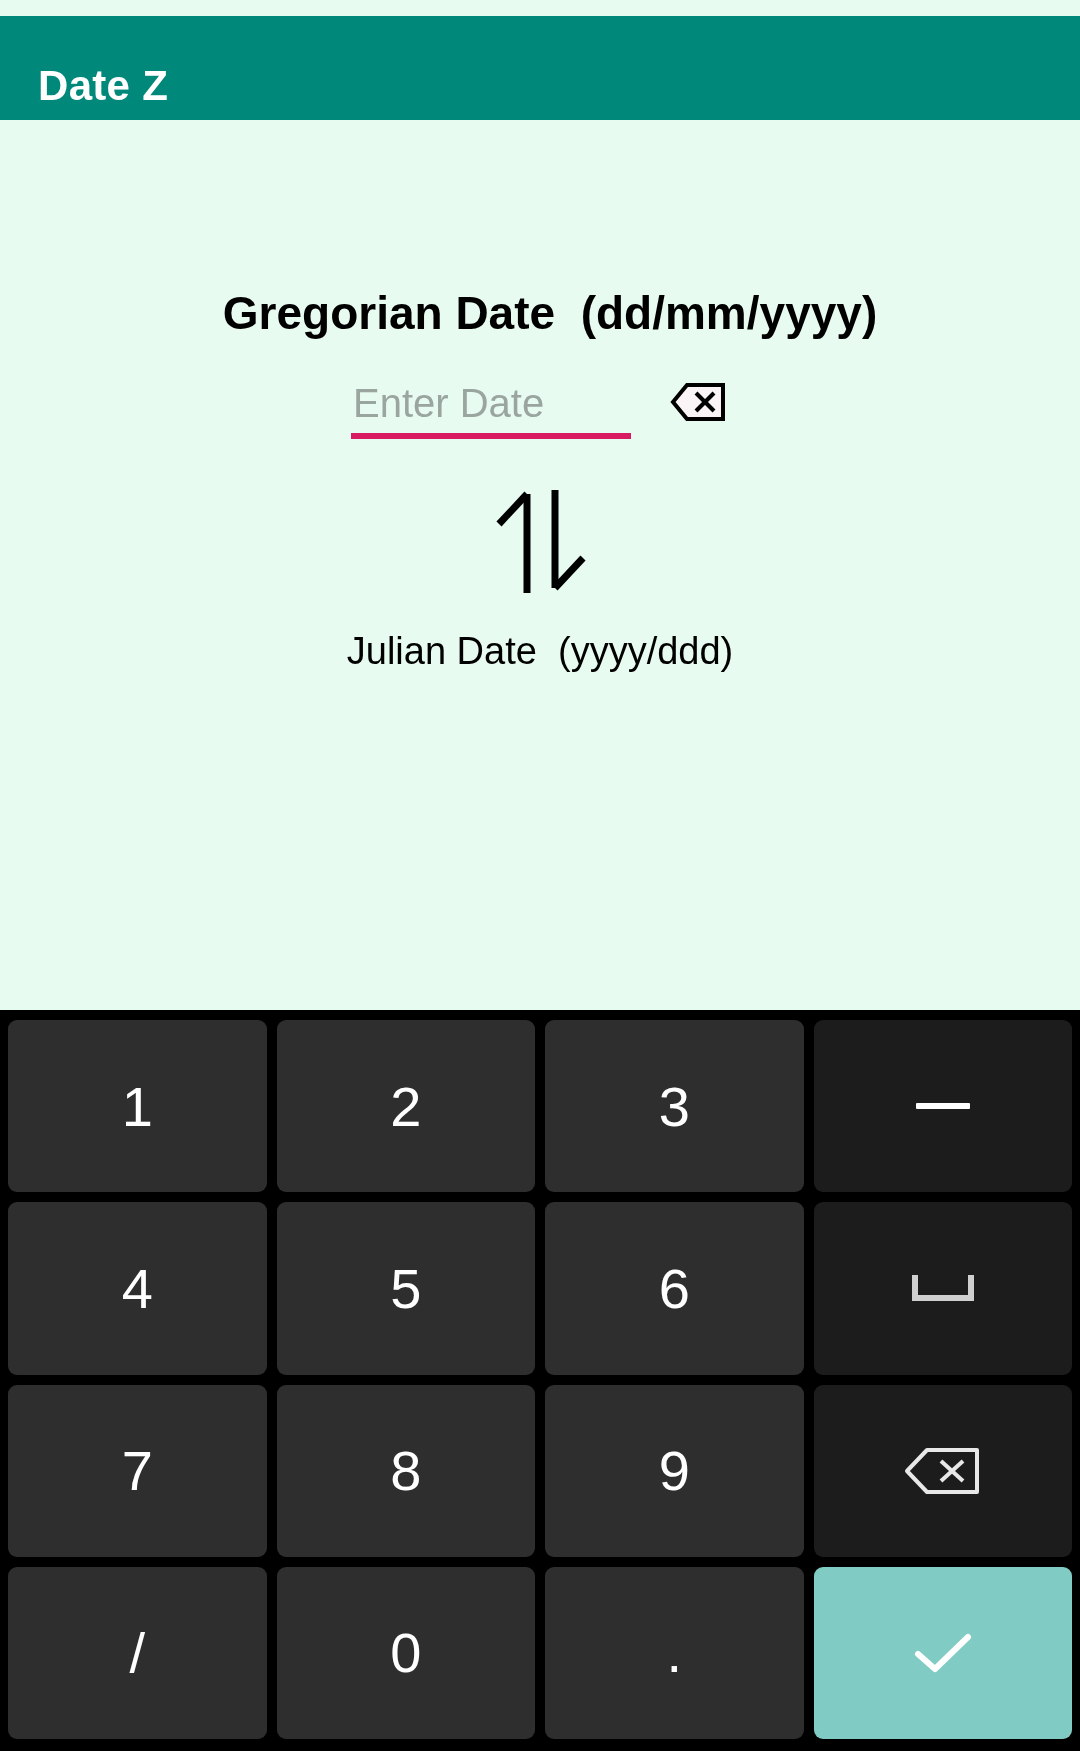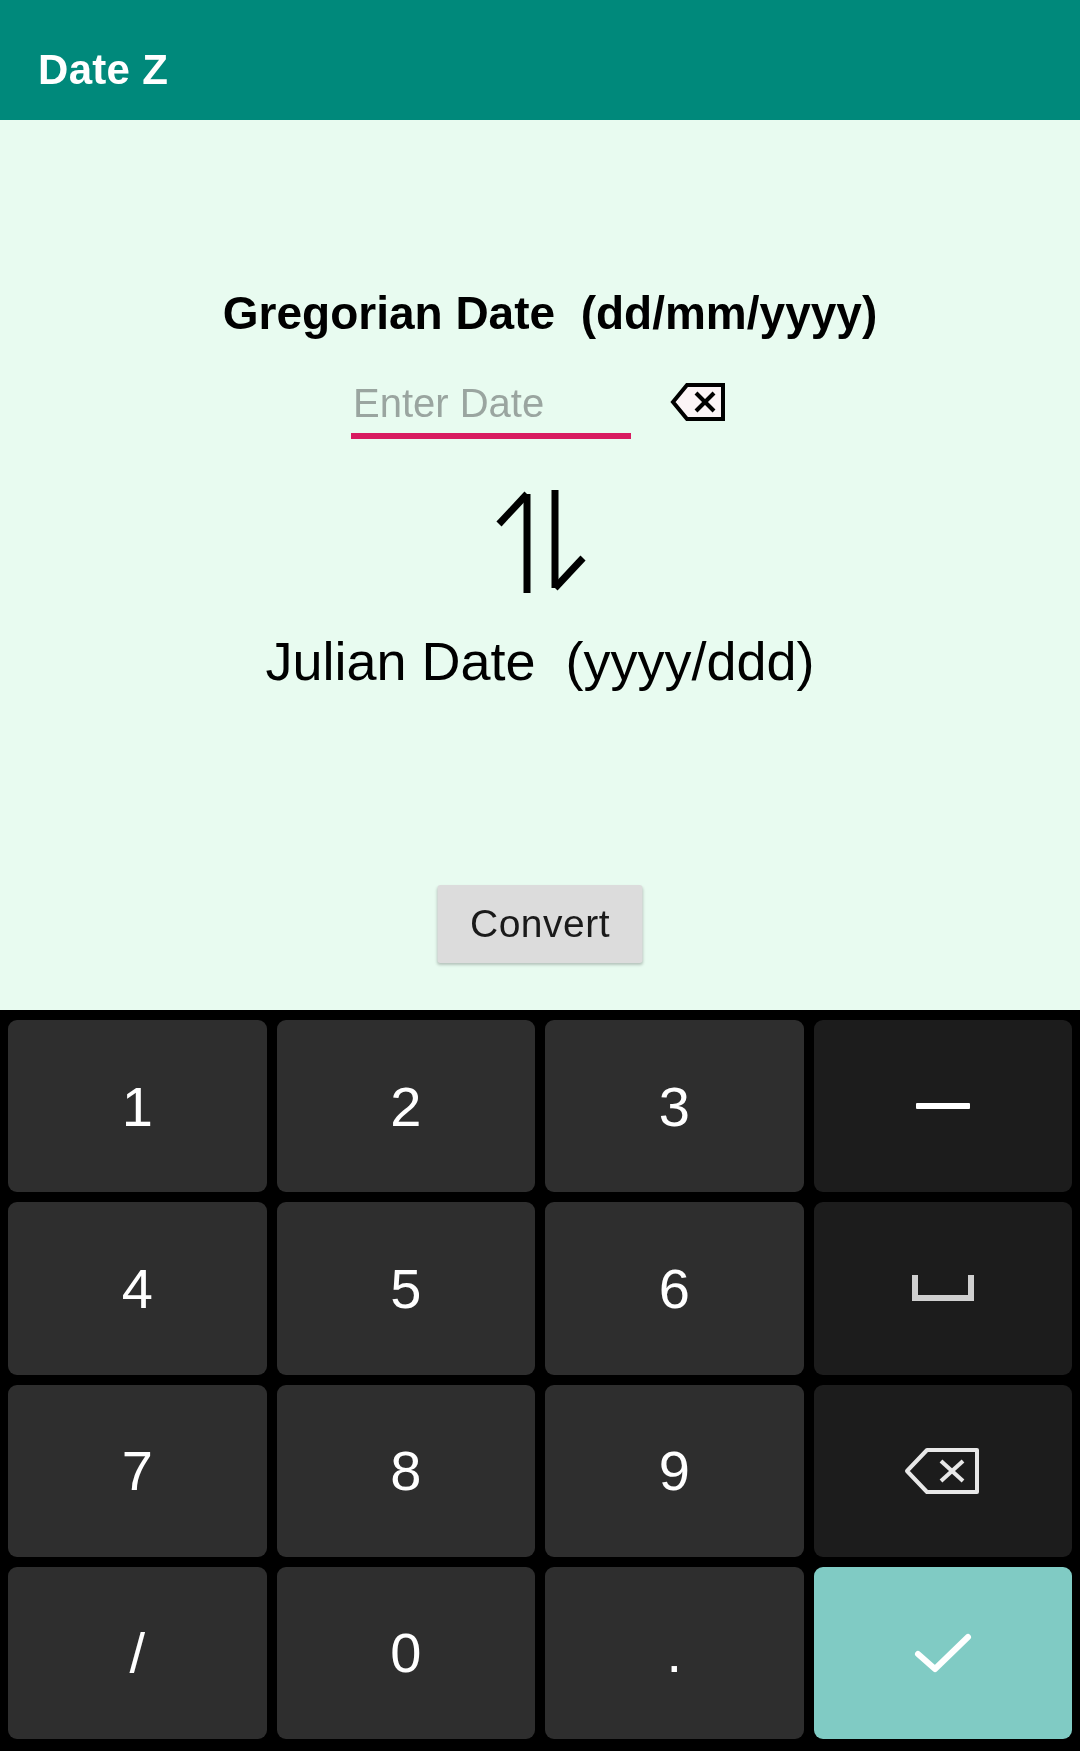--- a/index.html
+++ b/index.html
@@ -6,21 +6,21 @@
   html, body {
     width:1080px; height:1751px;
     background:#000;
     font-family:"Liberation Sans", sans-serif;
     overflow:hidden;
   }
   .phone { position:relative; width:1080px; height:1751px; background:#e8fbf0; }
 
   
   .appbar {
-    position:absolute; top:0; left:0; width:1080px; height:140px;
+    position:absolute; top:16px; left:0; width:1080px; height:140px;
     background:#00897b;
     display:flex; align-items:center;
   }
   .appbar-title {
     color:#ffffff; font-size:42px; font-weight:bold;
     padding-left:38px; letter-spacing:0.3px;
   }
 
   
   .content {
@@ -62,21 +62,21 @@
   }
 
   .swap-icon {
     position:absolute; top:360px; left:0; width:1080px;
     display:flex; justify-content:center; align-items:center;
   }
 
   .label-julian {
     position:absolute; top:510px; left:0; width:1080px;
     text-align:center;
-    font-size:54px; font-weight:normal; color:#000000;
+    font-size:38px; font-weight:normal; color:#000000;
     white-space:pre;
   }
 
   .convert-btn {
     position:absolute; top:765px; left:50%; transform:translateX(-50%);
     min-width:205px; height:78px;
     background:#dcdcdc; color:#1a1a1a;
     border:none; border-radius:3px;
     font-family:"Liberation Sans", sans-serif;
     font-size:39px; font-weight:normal;
@@ -153,21 +153,20 @@
           <line x1="42" y1="14" x2="42" y2="113" stroke="#000000" stroke-width="7"></line>
           <line x1="42" y1="14" x2="14" y2="44" stroke="#000000" stroke-width="7"></line>
           <line x1="70" y1="10" x2="70" y2="108" stroke="#000000" stroke-width="7"></line>
           <line x1="70" y1="108" x2="98" y2="78" stroke="#000000" stroke-width="7"></line>
         </svg>
       </span>
     </div>
 
     <div class="label-julian">Julian Date  (yyyy/ddd)</div>
 
-    <button class="convert-btn">Convert</button>
   </div>
 
   <div class="keyboard">
       <div class="kb-row">
         <button class="key">
           <span>1</span>
         </button>
         <button class="key">
           <span>2</span>
         </button>

